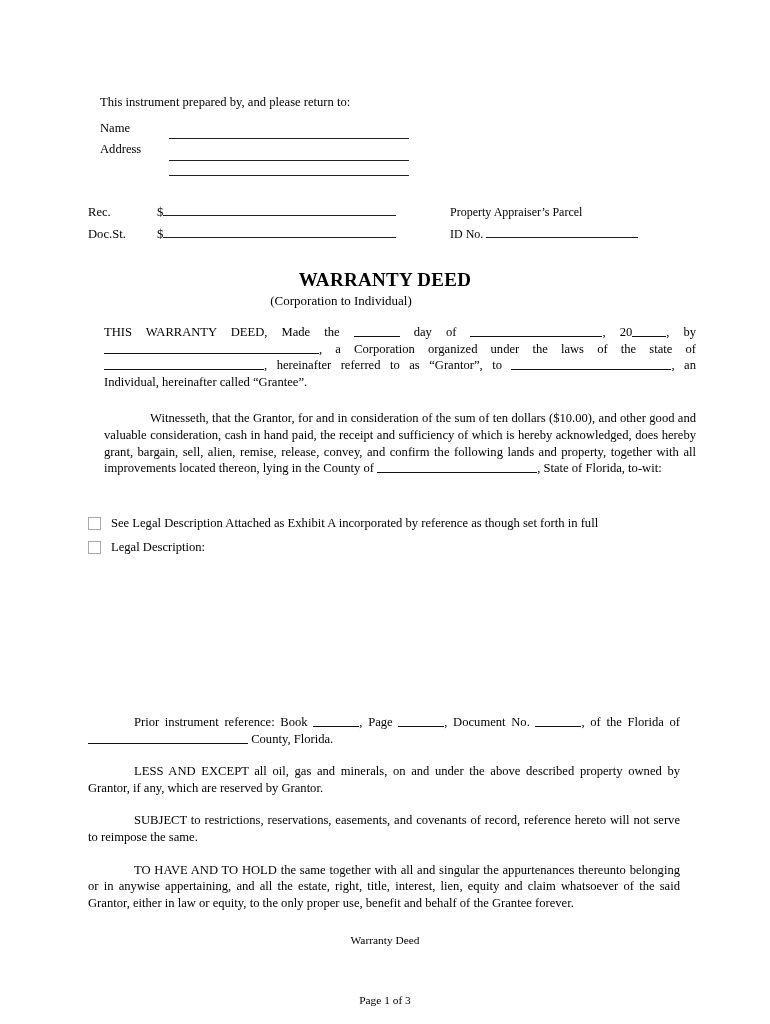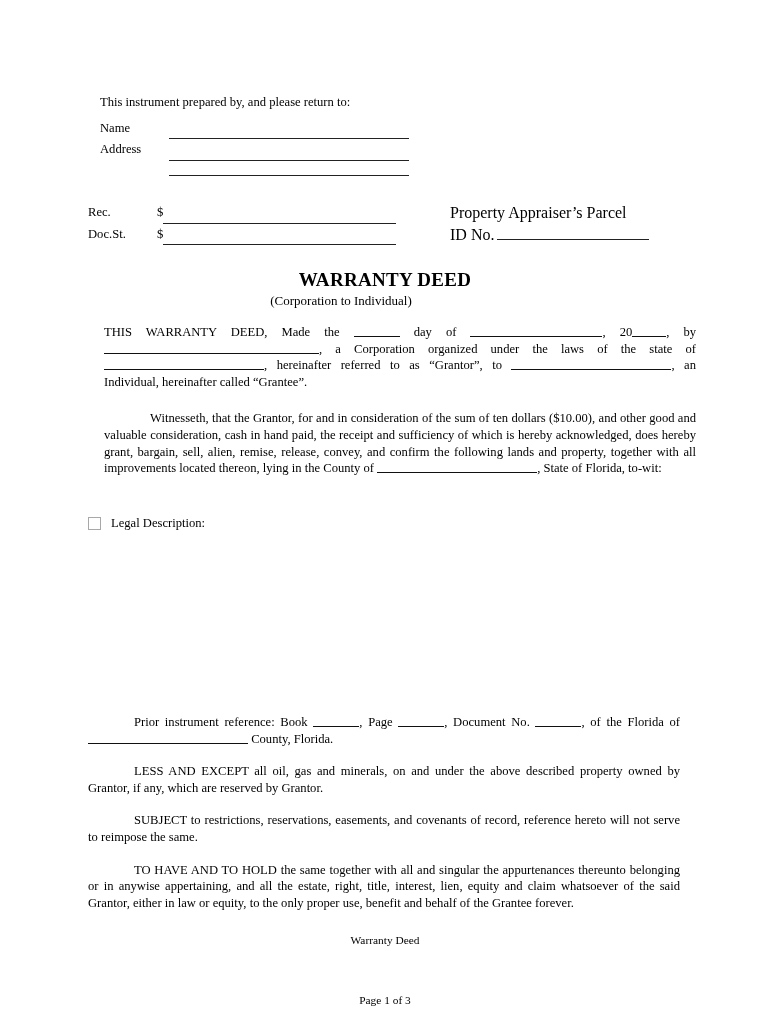--- a/index.html
+++ b/index.html
@@ -66,36 +66,36 @@
   .fees {
     position: absolute;
     left: 88px;
     top: 202px;
     width: 600px;
     font-size: 12.6px;
     line-height: 21.5px;
   }
   .fee-row {
     display: flex;
-    align-items: flex-end;
+    align-items: flex-start;
   }
   .fee-label { width: 69px; flex: 0 0 69px; }
   .fee-dollar { flex: 0 0 auto; }
   .fee-rule {
     width: 233px;
     border-bottom: 1px solid #222;
     height: 13px;
   }
 
   .appraiser {
     position: absolute;
     left: 450px;
     top: 202px;
     width: 300px;
-    font-size: 16px;
+    font-size: 12px;
     line-height: 21.5px;
     font-family: Liberation Serif, serif;
   }
   .appraiser .idline {
     display: inline-block;
     width: 152px;
     border-bottom: 1px solid #222;
     height: 13px;
     margin-left: 3px;
   }
@@ -241,20 +241,24 @@
 
     <div class="gap-md"></div>
 
     <p class="just hang"><span>Witnesseth, that the Grantor, for and in consideration of the sum of ten dollars ($10.00), and other good and valuable consideration, cash in hand paid, the receipt and sufficiency of which is hereby acknowledged, does hereby grant, bargain, sell, alien, remise, release, convey, and confirm the following lands and property, together with all improvements located thereon, lying in the County of</span> <span class="blank b-xl"></span><span>, State of Florida, to-wit:</span></p>
 
   </div>
 
   <div class="check-area">
     <div class="check-row">
       <span class="checkbox"></span>
+      <span>See Legal Description Attached as Exhibit A incorporated by reference as though set forth in full</span>
+    </div>
+    <div class="check-row">
+      <span class="checkbox"></span>
       <span>Legal Description:</span>
     </div>
   </div>
 
   <div class="lower-block">
 
     <p class="just hang"><span>Prior instrument reference: Book</span> <span class="blank b-sm"></span><span>, Page</span> <span class="blank b-sm"></span><span>, Document No.</span> <span class="blank b-sm"></span><span>, of the Florida of</span> <span class="blank b-xl"></span> <span>County, Florida.</span></p>
 
     <div class="gap-sm"></div>
 

